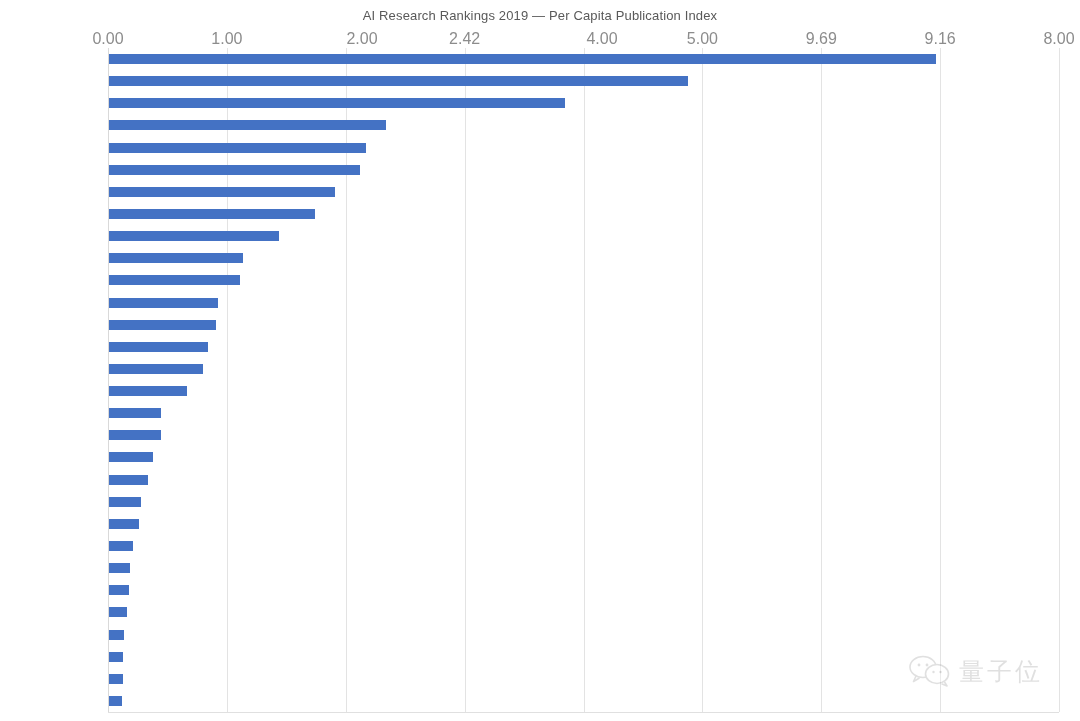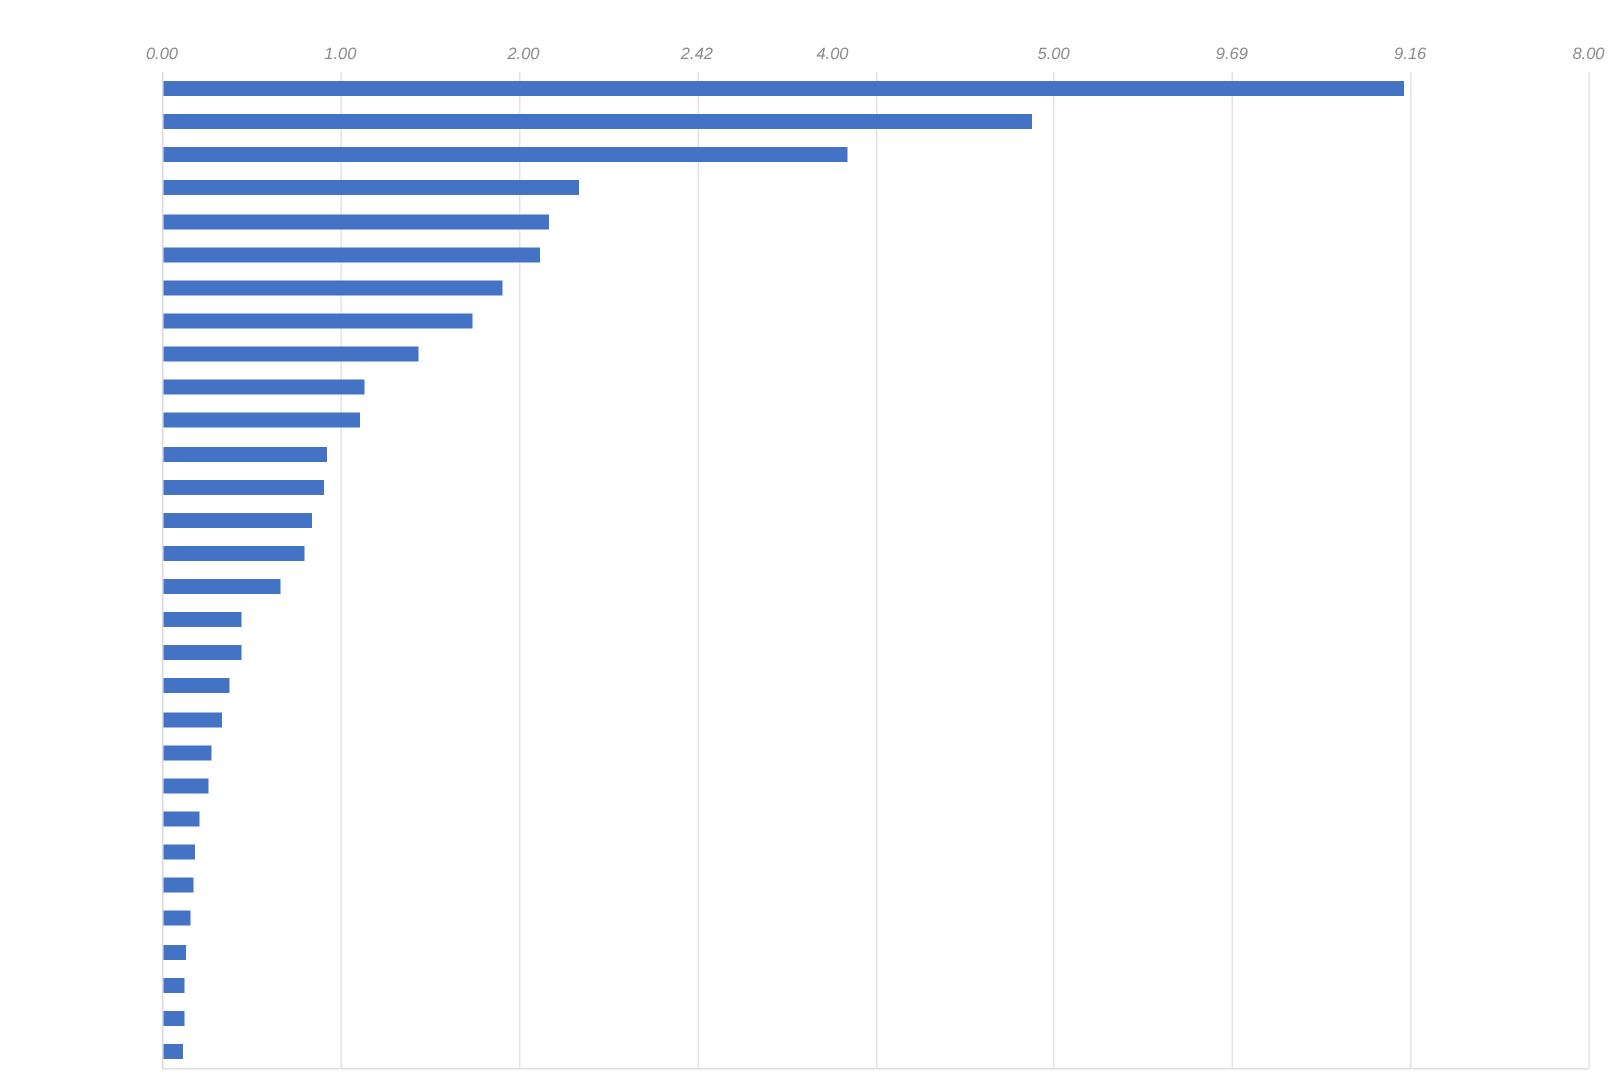--- a/index.html
+++ b/index.html
@@ -61,25 +61,24 @@
     top: 712px;
     width: 951px;
     height: 1px;
     background: #e0e0e0;
   }
 
   
   .tick-label {
     position: absolute;
     top: 30px;
-    font-size: 11px;
+    font-size: 16px;
     color: #8c8c8c;
     transform: translateX(-50%);
     white-space: nowrap;
-    font-style: italic;
   }
 
   
   .bar-row {
     position: absolute;
     left: 0;
     height: 22.13px;
   }
   .bar {
     position: absolute;
@@ -108,27 +107,28 @@
     line-height: 1;
     font-family: "DejaVu Sans", sans-serif;
   }
   #watermark svg { display: block; }
 </style>
 </head>
 <body>
 
 <div id="chart-root">
 
+  <div id="chart-title">AI Research Rankings 2019 — Per Capita Publication Index</div>
 
   <div id="tick-labels">
       <div class="tick-label" style="left: 108px;">0.00</div>
       <div class="tick-label" style="left: 226.875px; text-align: right;">1.00</div>
-      <div class="tick-label" style="left: 349px; text-align: right;">2.00</div>
+      <div class="tick-label" style="left: 362px; text-align: right;">2.00</div>
       <div class="tick-label" style="left: 464.625px;">2.42</div>
-      <div class="tick-label" style="left: 555px;">4.00</div>
+      <div class="tick-label" style="left: 602px;">4.00</div>
       <div class="tick-label" style="left: 702.375px;">5.00</div>
       <div class="tick-label" style="left: 821.25px;">9.69</div>
       <div class="tick-label" style="left: 940.125px;">9.16</div>
       <div class="tick-label" style="left: 1059px;">8.00</div>
     </div>
 
   <div id="plot-area">
     <div id="gridlines">
         <div class="gridline axis-zero" style="left: 0px;"></div>
         <div class="gridline" style="left: 118.875px;"></div>
@@ -229,14 +229,29 @@
           <div class="bar" title="29. Czech Republic: 0.12" style="width: 14.265px; background: rgb(68, 114, 196);"></div>
         </div>
         <div class="bar-row" style="top: 641.867px; height: 22.1333px; width: 951px;">
           <div class="bar" title="30. New Zealand: 0.11" style="width: 13.0762px; background: rgb(68, 114, 196);"></div>
         </div>
       </div>
   </div>
 
   <div id="axis-bottom-line"></div>
 
+  <div id="watermark">
+    <span>
+      <svg width="44" height="32" viewBox="0 0 44 32" fill="none" stroke="#9a9a9a" stroke-width="1.6">
+        <ellipse cx="15" cy="12" rx="13" ry="10.5"></ellipse>
+        <path d="M8 21 L5.5 26.5 L11.5 23" stroke-linejoin="round" fill="none"></path>
+        <ellipse cx="29" cy="19" rx="11.5" ry="9.5" fill="#ffffff"></ellipse>
+        <path d="M36.5 27 L39 31 L33.5 28.8" stroke-linejoin="round" fill="none"></path>
+        <circle cx="11" cy="10" r="1.4" fill="#9a9a9a" stroke="none"></circle>
+        <circle cx="19" cy="10" r="1.4" fill="#9a9a9a" stroke="none"></circle>
+        <circle cx="25.5" cy="17" r="1.2" fill="#9a9a9a" stroke="none"></circle>
+        <circle cx="32.5" cy="17" r="1.2" fill="#9a9a9a" stroke="none"></circle>
+      </svg>
+    </span>
+    <span class="wm-text">量子位</span>
+  </div>
 
 </div>
 
 </body></html>

